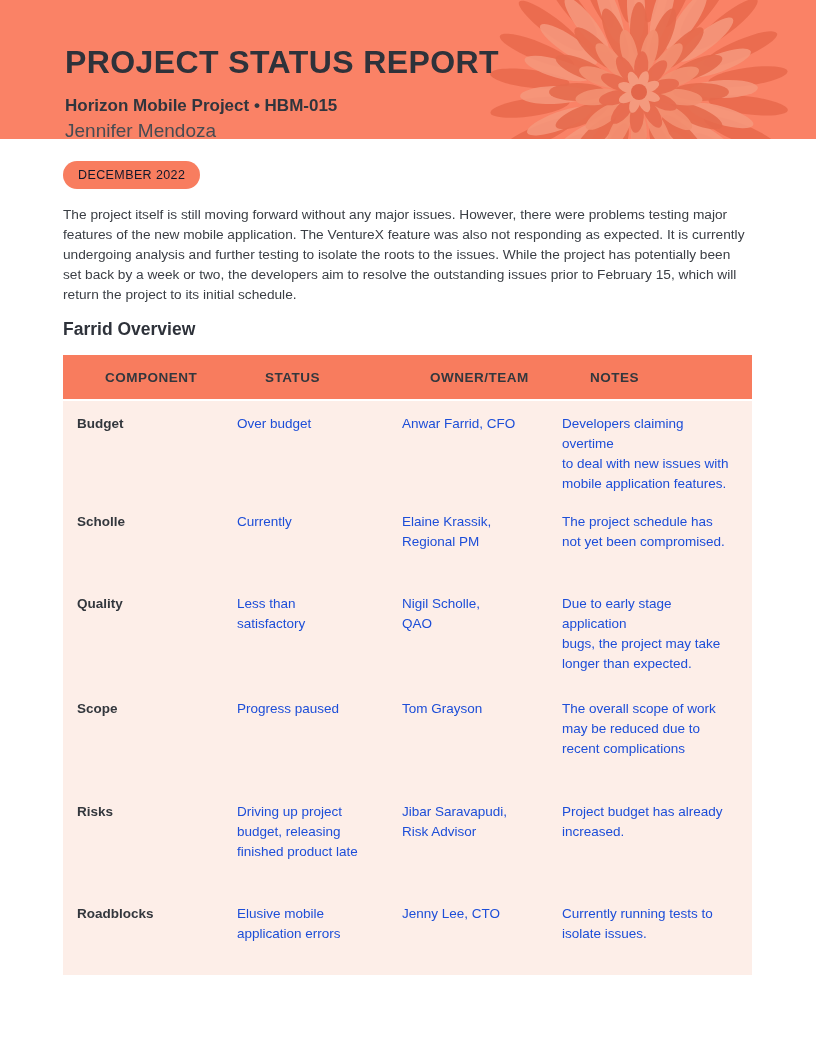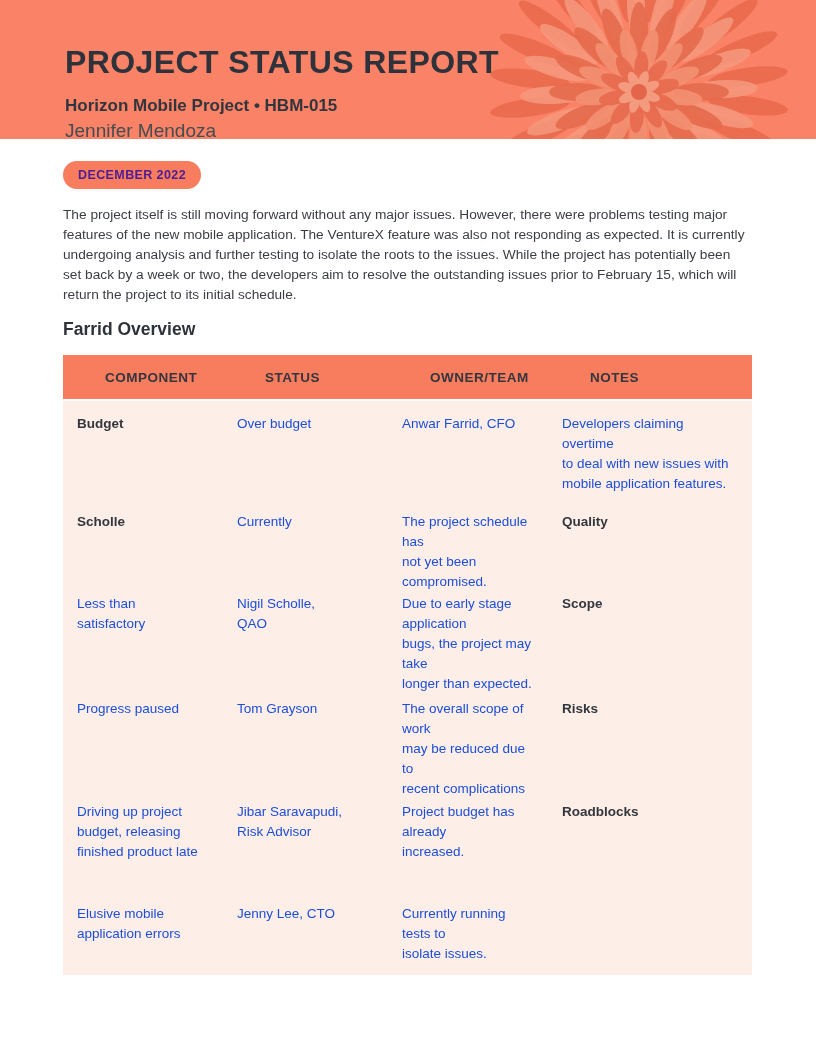--- a/index.html
+++ b/index.html
@@ -20,22 +20,22 @@
   .hero-subtitle {
     margin-top:15px; font-size:17px; font-weight:bold; color:#31353d;
   }
   .hero-author {
     margin-top:4px; font-size:19px; font-weight:normal; color:#474b52;
   }
   .flower { position:absolute; right:12px; top:0; width:330px; height:171px; z-index:1; }
   
   .badge {
     display:inline-block; margin:22px 0 0 63px;
-    background:#f87d5f; color:#4c1d95;
-    font-size:12.5px; font-weight:bold; letter-spacing:.4px;
+    background:#f87d5f; color:#0f172a;
+    font-size:12.5px; font-weight:normal; letter-spacing:.4px;
     padding:7px 15px 7px 15px; border-radius:15px;
   }
   
   .summary {
     margin:16px 0 0 63px; width:700px;
     font-size:13.7px; line-height:20px; color:#3a3e44;
     white-space:pre-line;
   }
   
   .section-heading {
@@ -196,20 +196,22 @@
 
     <div class="td component">Budget</div>
     <div class="td">Over budget</div>
     <div class="td">Anwar Farrid, CFO</div>
     <div class="td">Developers claiming overtime
 to deal with new issues with
 mobile application features.</div>
 
     <div class="td component">Scholle</div>
     <div class="td">Currently</div>
+    <div class="td">Elaine Krassik,
+Regional PM</div>
     <div class="td">The project schedule has
 not yet been compromised.</div>
 
     <div class="td component">Quality</div>
     <div class="td">Less than
 satisfactory</div>
     <div class="td">Nigil Scholle,
 QAO</div>
     <div class="td">Due to early stage application
 bugs, the project may take

